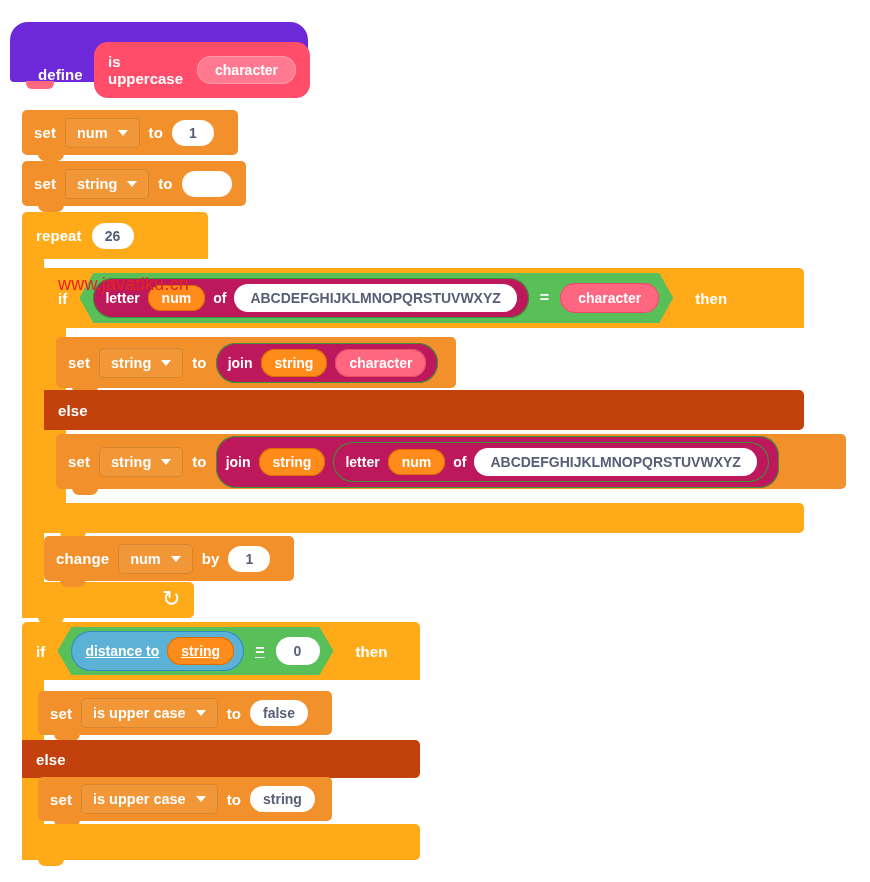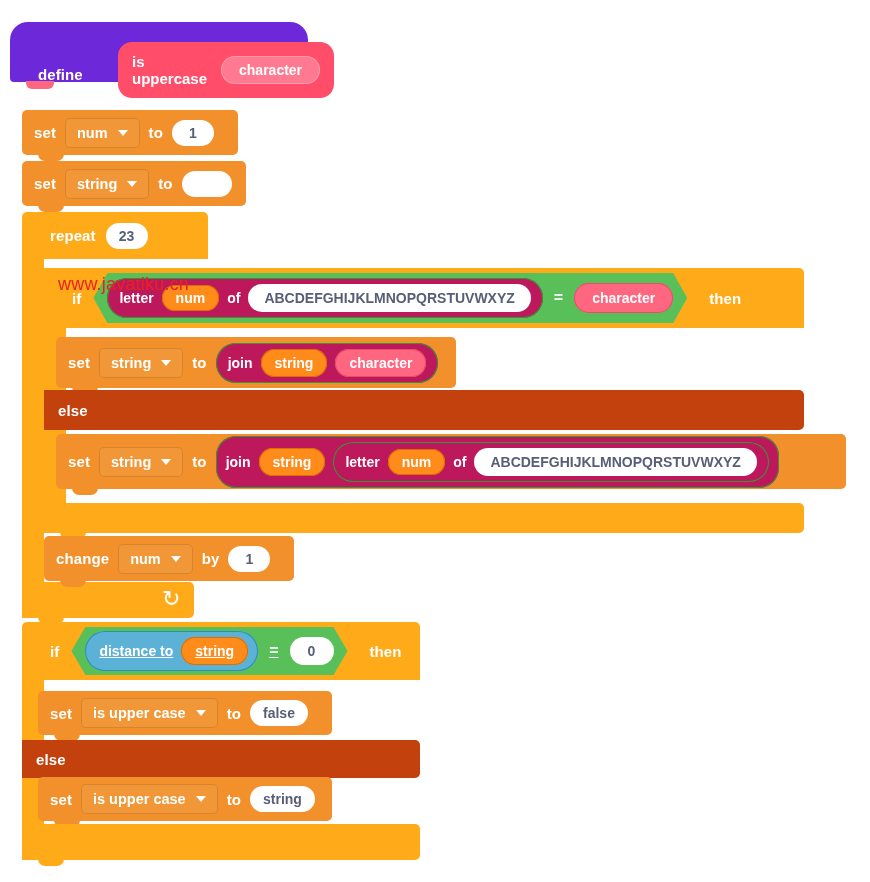--- a/index.html
+++ b/index.html
@@ -55,21 +55,20 @@
   .proto {
     position: absolute;
     left: 84px; top: 20px;
     height: 56px;
     background: #FF4D6A;
     border-radius: 14px;
     display: flex;
     align-items: center;
     padding: 0 14px;
     gap: 14px;
-    margin-left: 24px;
   }
   .proto-name { color: #fff; font-size: 15px; font-weight: bold; }
   .proto-arg {
     background: #FF7A90;
     border-radius: 16px;
     padding: 6px 18px;
     color: #fff;
     font-size: 14px;
     font-weight: bold;
     box-shadow: inset 0 0 0 1px rgba(255,255,255,.25);
@@ -137,21 +136,21 @@
     line-height: 16px;
   }
   .oval.empty { padding: 5px 16px; min-width: 18px; }
   .oval.num { min-width: 16px; }
   .c-head {
     position: relative;
     background: #FFAB19;
     border-radius: 5px 5px 0 0;
     display: flex;
     align-items: center;
-    padding-left: 28px;
+    padding-left: 14px;
     gap: 10px;
     box-sizing: border-box;
   }
   .c-arm {
     background: #FFAB19;
     width: 22px;
   }
   .c-mid {
     background: #c2410c;
     border-radius: 0 5px 5px 0;
@@ -257,21 +256,21 @@
       <span>string</span>
       <span class="caret"></span>
     </span>
     <span class="lbl">to</span>
     <span class="oval empty">&nbsp;</span>
     <span class="bump"></span>
   </div>
 
   <div class="c-head" style="position:absolute; left:22px; top:212px; width:186px; height:47px;">
     <span class="lbl">repeat</span>
-    <span class="oval num">23</span>
+    <span class="oval num">26</span>
   </div>
 
   <div class="c-arm" style="position:absolute; left:22px; top:259px; width:22px; height:323px;"></div>
 
   <div class="c-foot" style="position:absolute; left:22px; top:582px; width:172px; height:36px;">
     <span class="loop-arrow" style="right:14px; top:6px;">↺</span>
     <span class="bump"></span>
   </div>
 
   <div class="c-head" style="position:absolute; left:44px; top:268px; width:760px; height:60px; border-radius:0 5px 0 0;">

